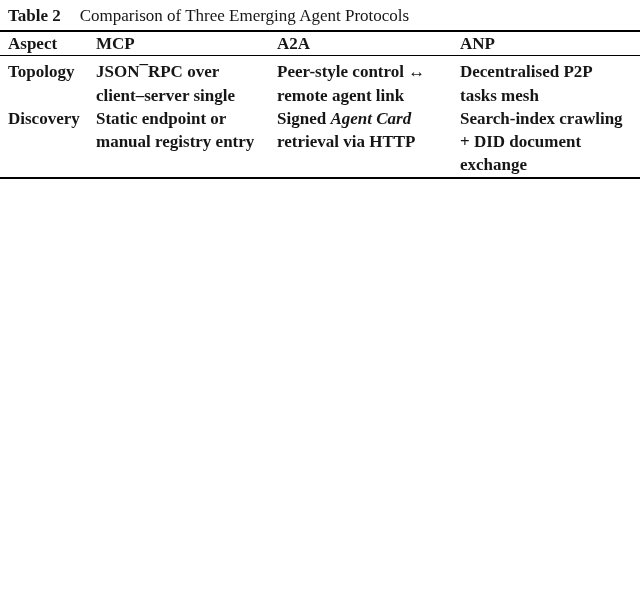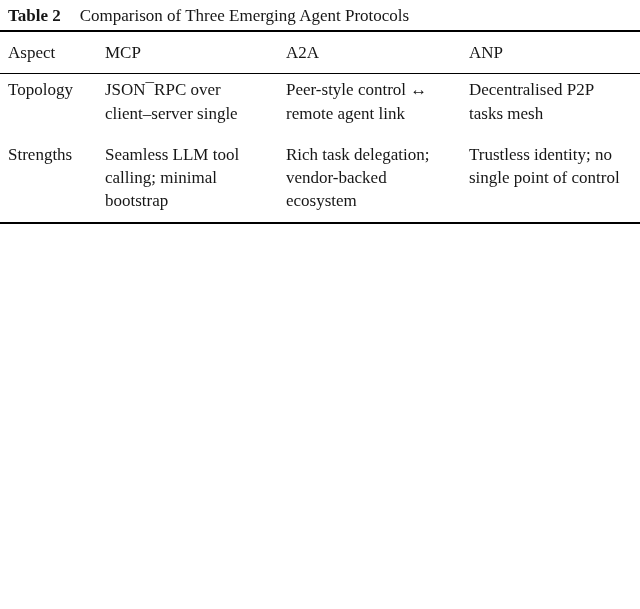--- a/index.html
+++ b/index.html
@@ -32,22 +32,22 @@
     border-collapse: collapse;
     table-layout: fixed;
     width: 640px;
   }
   table.comparison th,
   table.comparison td {
     text-align: left;
     vertical-align: top;
     font-size: 17px;
     line-height: 23.3px;
-    font-weight: normal;
-    padding: 9px;
+    font-weight: bold;
+    padding: 0;
     white-space: pre-line;
     overflow: hidden;
   }
   thead th {
     font-weight: bold;
     border-top: 2.5px solid #000000;
     border-bottom: 1.5px solid #000000;
     padding-top: 1.5px;
     padding-bottom: 2px;
   }
@@ -95,25 +95,24 @@
       <tr>
         <th class="col-aspect-pad">Topology</th>
         <td>JSON¯RPC over
 client–server single</td>
         <td>Peer-style control ↔
 remote agent link</td>
         <td>Decentralised P2P
 tasks mesh</td>
       </tr>
       <tr>
-        <th class="col-aspect-pad">Strengths</th>
-        <td>Seamless LLM tool
-calling; minimal
-bootstrap</td>
-        <td>Rich task delegation;
-vendor-backed
-ecosystem</td>
-        <td>Trustless identity; no
-single point of control</td>
+        <th class="col-aspect-pad">Discovery</th>
+        <td>Static endpoint or
+manual registry entry</td>
+        <td><span>Signed </span><em>Agent Card</em>
+<span>retrieval via HTTP</span></td>
+        <td>Search-index crawling
++ DID document
+exchange</td>
       </tr>
     </tbody>
   </table>
 </div>
 
 </body></html>

